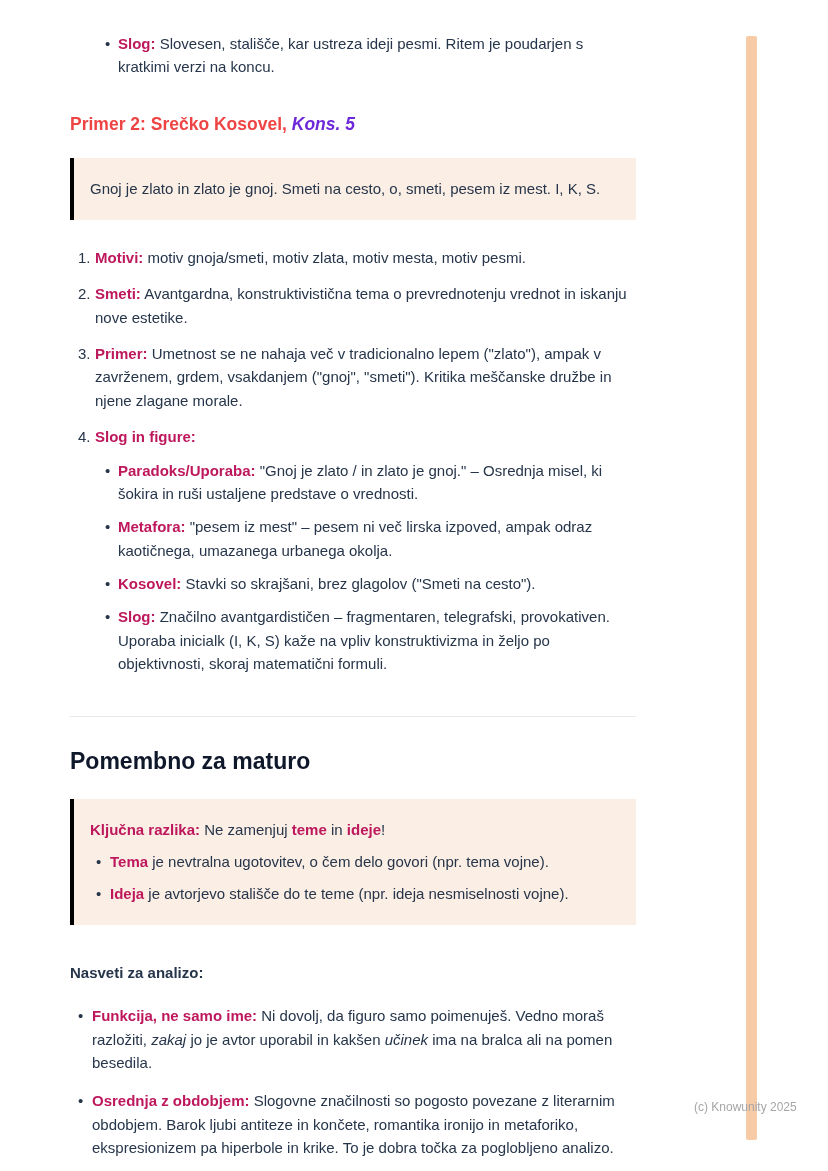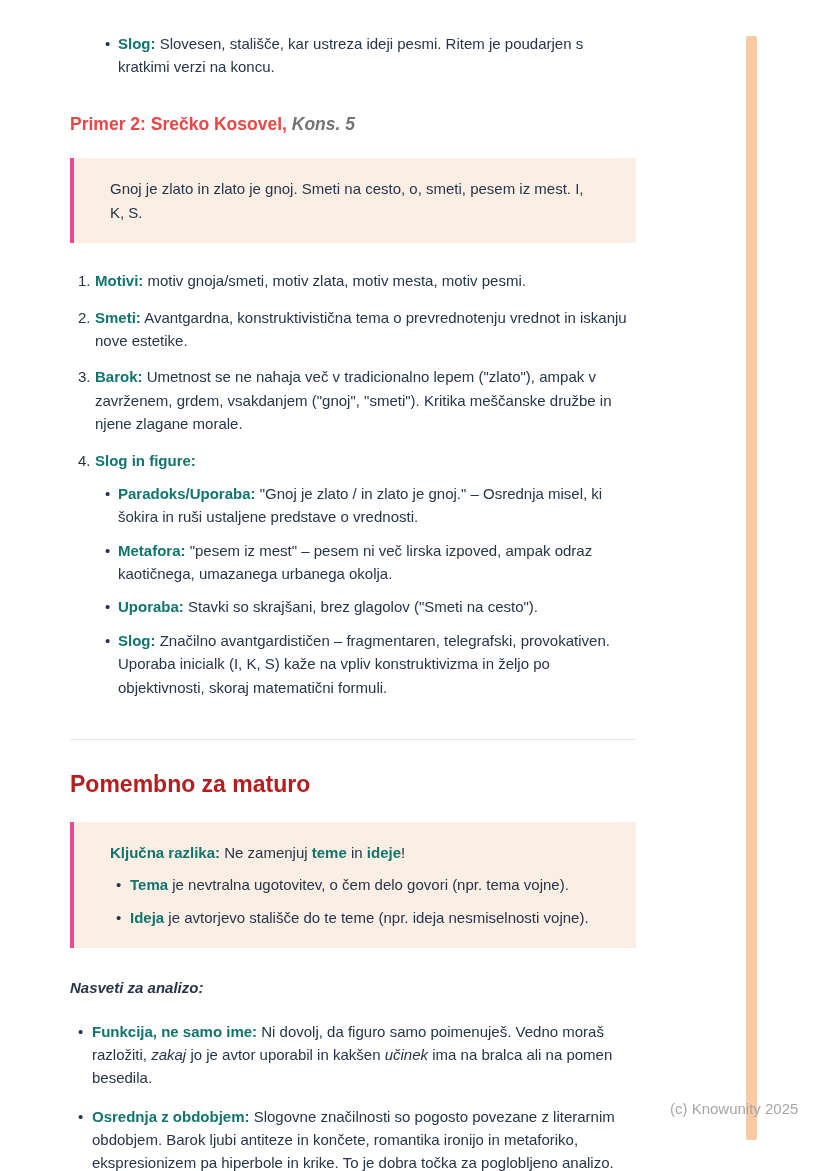--- a/index.html
+++ b/index.html
@@ -8,70 +8,70 @@
     width:828px; height:1171px; position:relative; overflow:hidden;
     font-family:"Liberation Sans", sans-serif;
   }
   .page { position:relative; width:828px; height:1171px; background:#ffffff; overflow:hidden; }
 
   .side-stripe {
     position:absolute; left:746px; top:36px; width:11px; height:1104px;
     background:#f6cba6; border-radius:2px;
   }
   .watermark {
-    position:absolute; left:670px; top:1100px;
-    font-size:15px; color:#a6a6a6; white-space:nowrap;
+    position:absolute; left:694px; top:1100px;
+    font-size:12px; color:#a6a6a6; white-space:nowrap;
   }
 
   .content {
     position:absolute; left:70px; top:32px; width:566px;
     font-size:15px; line-height:1.56; color:#26354a;
   }
 
-  b { font-weight:700; color:#0f766e; }
+  b { font-weight:700; color:#be185d; }
   em { }
 
   
   .blist { list-style:none; }
   .bitem { display:flex; }
   .marker { flex:0 0 13px; color:#26354a; }
   .btext { flex:1 1 auto; }
 
   .top-list { padding-left:35px; }
 
   
   .heading-2 { margin-top:34px; font-size:17.5px; font-weight:700; line-height:1.35; }
   .h-orange { color:#ef4444; }
-  .h-dark { color:#737373; font-style:italic; font-weight:700; }
-  .heading-1 { margin-top:30px; font-size:23px; font-weight:700; color:#b91c1c; line-height:1.3; }
+  .h-dark { color:#6d28d9; font-style:italic; font-weight:700; }
+  .heading-1 { margin-top:30px; font-size:23px; font-weight:700; color:#0f172a; line-height:1.3; }
 
   
   .callout {
-    margin-top:22px; background:#fbeee4; border-left:4px solid #ec4899;
-    padding:19px 36px; color:#26354a;
+    margin-top:22px; background:#fbeee4; border-left:4px solid #000000;
+    padding:19px 16px; color:#26354a;
   }
   .callout-lead { margin-bottom:0; }
   .callout .blist { padding-left:6px; margin-top:4px; }
   .callout .bitem { margin-top:9px; }
   .callout .marker { flex:0 0 14px; }
 
   
   .nlist { list-style:none; margin-top:26px; }
   .nitem { display:flex; padding-left:8px; margin-bottom:13px; }
   .nmark { flex:0 0 17px; }
   .ntext { flex:1 1 auto; }
 
   
   .sub { padding-left:10px; margin-top:10px; }
   .sub .bitem { margin-bottom:10px; }
   .sub .marker { flex:0 0 13px; }
 
   .divider { margin-top:30px; border:none; border-top:1px solid #e9e9e9; height:0; }
 
-  .tips-heading { margin-top:28px; font-weight:700;font-style:italic; }
+  .tips-heading { margin-top:36px; font-weight:700; }
   .tips { margin-top:20px; padding-left:8px; }
   .tips .bitem { margin-bottom:15px; }
   .tips .marker { flex:0 0 14px; }
 </style>
 </head>
 <body>
 
 <div class="page">
 
   <div class="side-stripe"></div>
@@ -96,37 +96,37 @@
       <li class="nitem">
           <span class="nmark">1.</span>
           <span class="ntext"><b>Motivi:</b><span> motiv gnoja/smeti, motiv zlata, motiv mesta, motiv pesmi.</span></span>
         </li>
       <li class="nitem">
           <span class="nmark">2.</span>
           <span class="ntext"><b>Smeti:</b><span> Avantgardna, konstruktivistična tema o prevrednotenju vrednot in iskanju nove estetike.</span></span>
         </li>
       <li class="nitem">
           <span class="nmark">3.</span>
-          <span class="ntext"><b>Barok:</b><span> Umetnost se ne nahaja več v tradicionalno lepem ("zlato"), ampak v zavrženem, grdem, vsakdanjem ("gnoj", "smeti"). Kritika meščanske družbe in njene zlagane morale.</span></span>
+          <span class="ntext"><b>Primer:</b><span> Umetnost se ne nahaja več v tradicionalno lepem ("zlato"), ampak v zavrženem, grdem, vsakdanjem ("gnoj", "smeti"). Kritika meščanske družbe in njene zlagane morale.</span></span>
         </li>
       <li class="nitem">
           <span class="nmark">4.</span>
           <span class="ntext"><b>Slog in figure:</b>
         <ul class="blist sub">
           <li class="bitem">
                 <span class="marker">•</span>
                 <span class="btext"><b>Paradoks/Uporaba:</b><span> "Gnoj je zlato / in zlato je gnoj." – Osrednja misel, ki šokira in ruši ustaljene predstave o vrednosti.</span></span>
               </li>
           <li class="bitem">
                 <span class="marker">•</span>
                 <span class="btext"><b>Metafora:</b><span> "pesem iz mest" – pesem ni več lirska izpoved, ampak odraz kaotičnega, umazanega urbanega okolja.</span></span>
               </li>
           <li class="bitem">
                 <span class="marker">•</span>
-                <span class="btext"><b>Uporaba:</b><span> Stavki so skrajšani, brez glagolov ("Smeti na cesto").</span></span>
+                <span class="btext"><b>Kosovel:</b><span> Stavki so skrajšani, brez glagolov ("Smeti na cesto").</span></span>
               </li>
           <li class="bitem">
                 <span class="marker">•</span>
                 <span class="btext"><b>Slog:</b><span> Značilno avantgardističen – fragmentaren, telegrafski, provokativen. Uporaba inicialk (I, K, S) kaže na vpliv konstruktivizma in željo po objektivnosti, skoraj matematični formuli.</span></span>
               </li>
         </ul>
       </span>
         </li>
     </ol>
 

